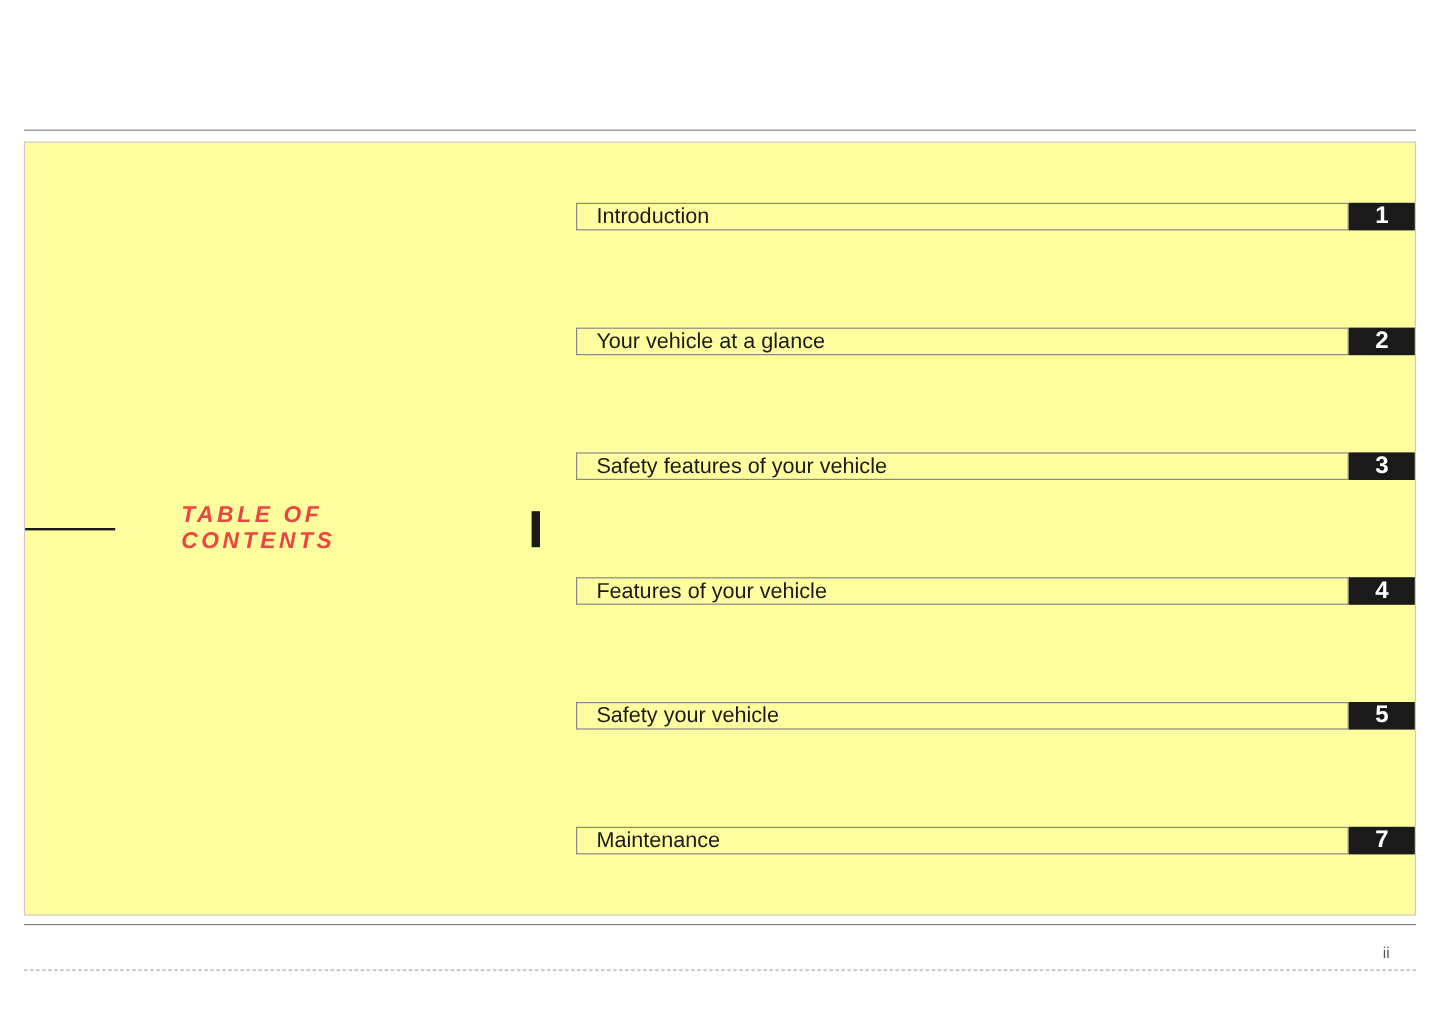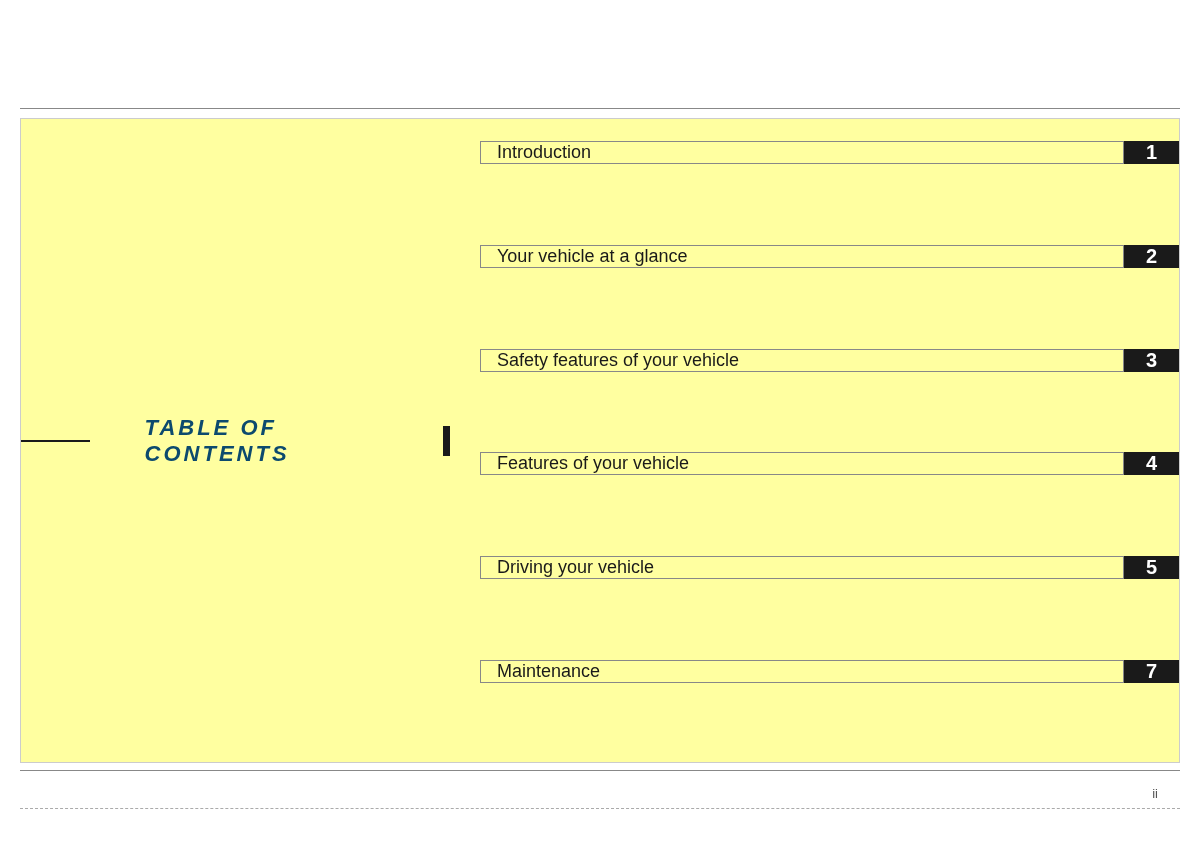--- a/index.html
+++ b/index.html
@@ -79,24 +79,24 @@
       flex: 0 0 460px;
       display: flex;
       align-items: center;
       justify-content: flex-end;
       padding-right: 30px;
       border: 1px solid #ccc;
       border-right: none;
     }
 
     .toc-title {
-      font-size: 22px;
+      font-size: 19px;
       font-weight: bold;
       font-style: italic;
-      color: #0c4a6e;
+      color: #ef4444;
       letter-spacing: 3px;
       text-transform: uppercase;
       font-family: 'Arial Black', Arial, sans-serif;
       display: flex;
       align-items: center;
       gap: 45px;
     }
 
     .toc-title-bar {
       width: 8px;
@@ -120,21 +120,21 @@
       background: #ffffa0;
       display: flex;
       flex-direction: column;
       padding: 10px 0;
       border: 1px solid #ccc;
       border-left: none;
     }
 
     .toc-item {
       display: flex;
-      align-items: flex-start;
+      align-items: center;
       margin: 12px 0;
       flex: 1;
     }
 
     .toc-item-text {
       flex: 1;
       background: #ffffa0;
       border: 1px solid #888;
       display: flex;
       align-items: center;
@@ -195,21 +195,21 @@
         </div>
         <div class="toc-item">
           <div class="toc-item-text">Safety features of your vehicle</div>
           <div class="toc-item-number">3</div>
         </div>
         <div class="toc-item">
           <div class="toc-item-text">Features of your vehicle</div>
           <div class="toc-item-number">4</div>
         </div>
         <div class="toc-item">
-          <div class="toc-item-text">Driving your vehicle</div>
+          <div class="toc-item-text">Safety your vehicle</div>
           <div class="toc-item-number">5</div>
         </div>
         <div class="toc-item">
           <div class="toc-item-text">Maintenance</div>
           <div class="toc-item-number">7</div>
         </div>
       </div>
 
   </div>
 

